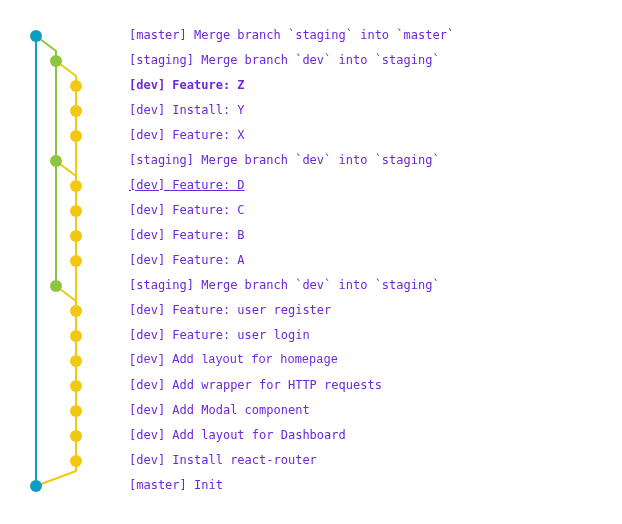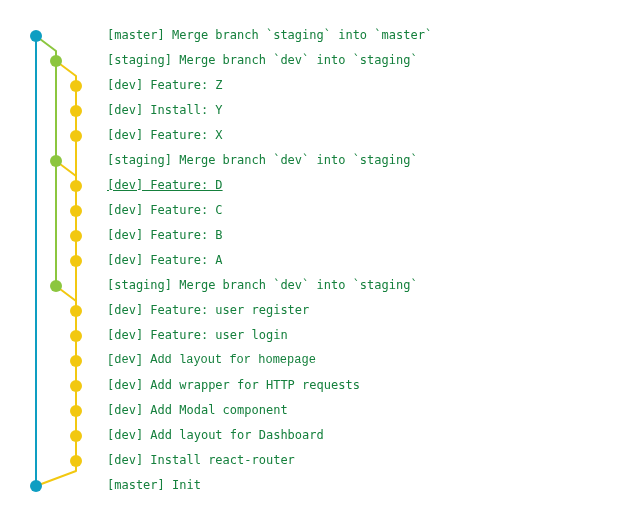--- a/index.html
+++ b/index.html
@@ -1,25 +1,25 @@
 <!DOCTYPE html>
 <html><head>
   <meta charset="utf-8">
   <style>
     html, body { margin: 0; padding: 0; background: #ffffff; }
     body { width: 622px; height: 524px; position: relative; overflow: hidden; }
     #graph { position: absolute; left: 0; top: 0; width: 622px; height: 524px; }
     .commit-label {
       position: absolute;
-      left: 107px;
+      left: 129px;
       height: 25px;
       line-height: 25px;
       font-family: "DejaVu Sans Mono", "Liberation Mono", monospace;
       font-size: 12px;
-      color: #15803d;
+      color: #6d28d9;
       white-space: pre;
       margin-top: -13px;
     }
   </style>
 </head>
 <body>
 
 <svg id="graph" xmlns="http://www.w3.org/2000/svg">
   <g id="edges">
       <path d="M36,36 L36,486" stroke="#0e9ec2" stroke-width="2" fill="none" stroke-linejoin="round"></path>
@@ -62,21 +62,21 @@
       <circle cx="76" cy="386" r="6" fill="#f2c811"></circle>
       <circle cx="76" cy="411" r="6" fill="#f2c811"></circle>
       <circle cx="76" cy="436" r="6" fill="#f2c811"></circle>
       <circle cx="76" cy="461" r="6" fill="#f2c811"></circle>
       <circle cx="36" cy="486" r="6" fill="#0e9ec2"></circle>
     </g>
 </svg>
 <div id="labels">
     <div class="commit-label" style="top: 36px;">[master] Merge branch `staging` into `master`</div>
     <div class="commit-label" style="top: 61px;">[staging] Merge branch `dev` into `staging`</div>
-    <div class="commit-label" style="top: 86px;">[dev] Feature: Z</div>
+    <div class="commit-label" style="top: 86px; font-weight: bold;">[dev] Feature: Z</div>
     <div class="commit-label" style="top: 111px;">[dev] Install: Y</div>
     <div class="commit-label" style="top: 136px;">[dev] Feature: X</div>
     <div class="commit-label" style="top: 161px;">[staging] Merge branch `dev` into `staging`</div>
     <div class="commit-label" style="top: 186px; text-decoration: underline;">[dev] Feature: D</div>
     <div class="commit-label" style="top: 211px;">[dev] Feature: C</div>
     <div class="commit-label" style="top: 236px;">[dev] Feature: B</div>
     <div class="commit-label" style="top: 261px; text-align: center;">[dev] Feature: A</div>
     <div class="commit-label" style="top: 286px;">[staging] Merge branch `dev` into `staging`</div>
     <div class="commit-label" style="top: 311px;">[dev] Feature: user register</div>
     <div class="commit-label" style="top: 336px;">[dev] Feature: user login</div>

